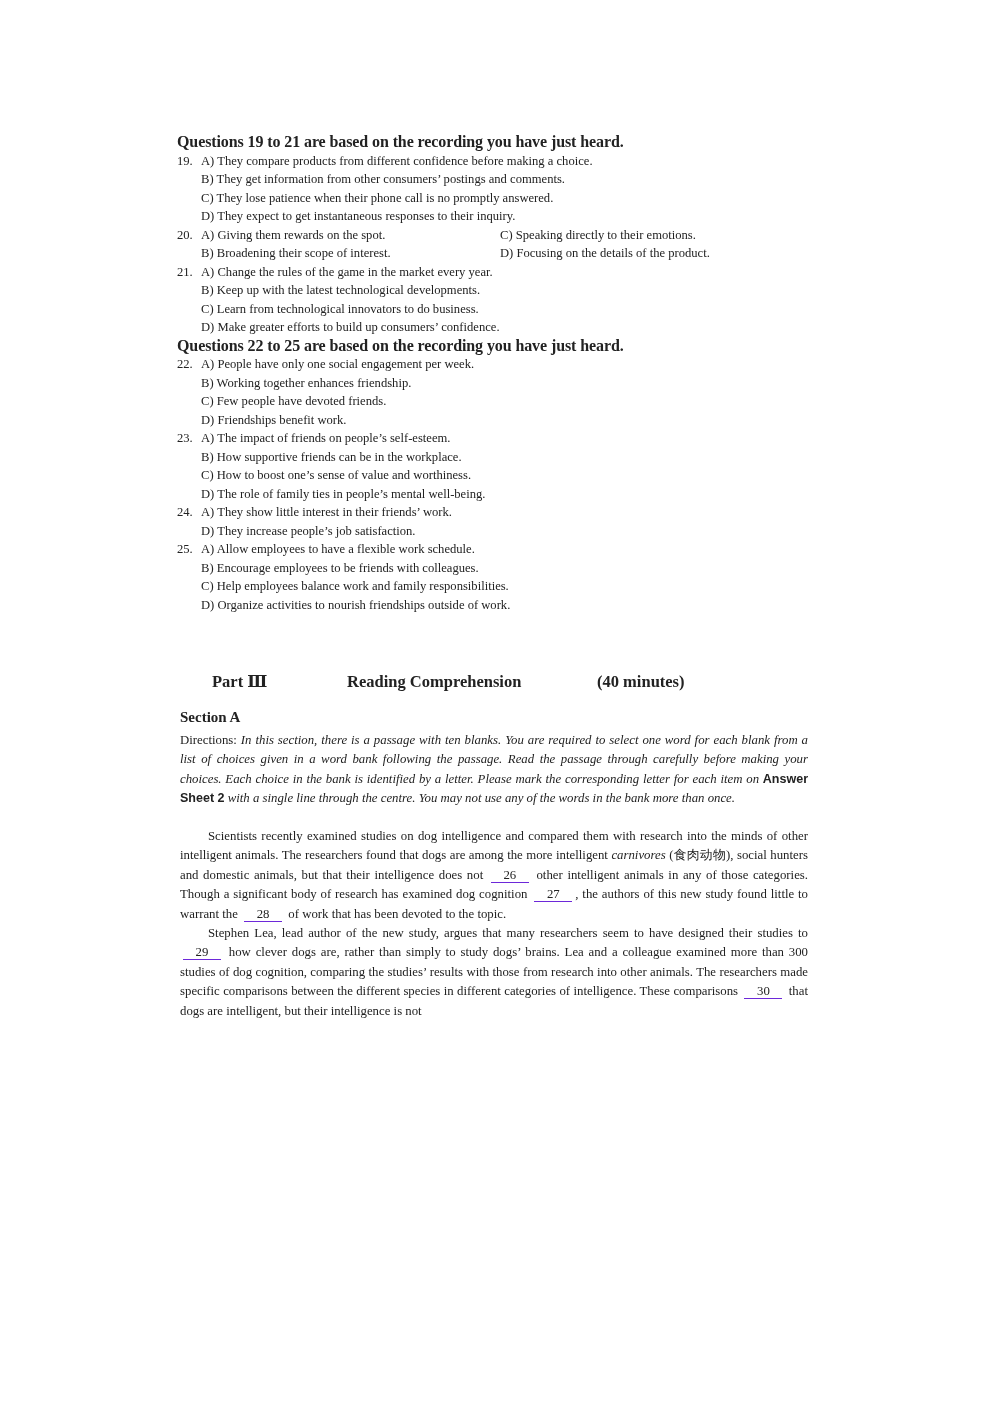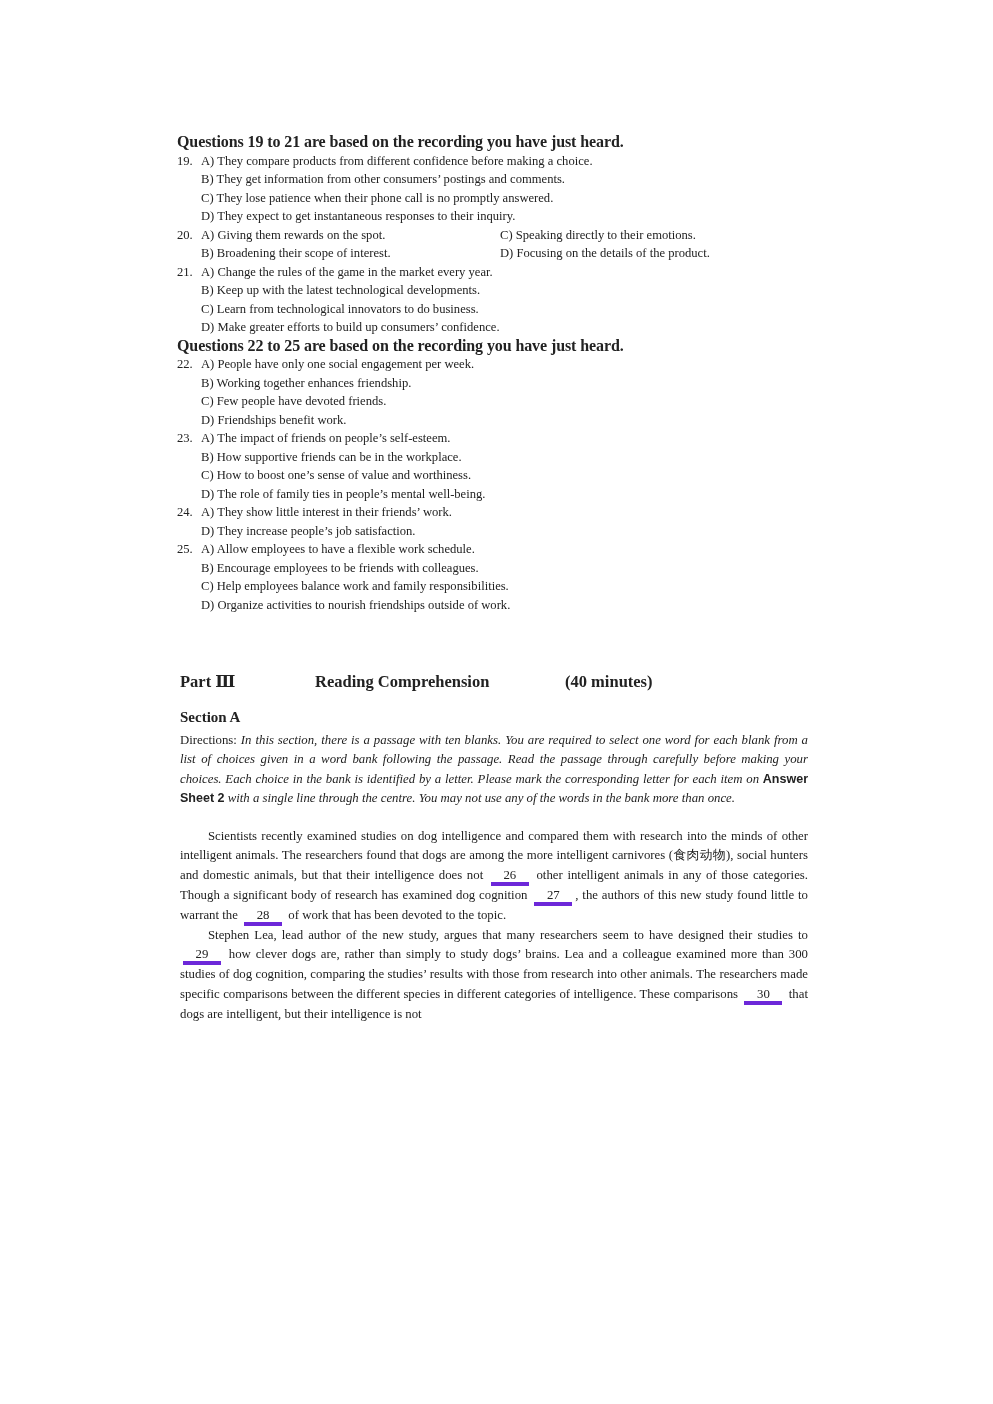--- a/index.html
+++ b/index.html
@@ -10,31 +10,31 @@
   }
   .page { position: absolute; left: 0; top: 0; width: 993px; height: 1404px; }
   .block { position: absolute; left: 177px; width: 640px; }
   .line { font-size: 12.6px; line-height: 18.5px; white-space: nowrap; }
   .qhead { font-weight: bold; font-size: 16px; letter-spacing: -0.1px; }
   .qnum { display: inline-block; width: 24px; }
   .opt-indent { padding-left: 24px; }
   .two-col { display: flex; }
   .two-col .c1 { width: 323px; }
   .part-head { position: absolute; left: 180px; top: 672px; font-weight: bold; font-size: 16.5px; display: flex; }
-  .part-head .p1 { width: 127px; }
+  .part-head .p1 { width: 127px; margin-left: 32px; }
   .part-head .p2 { width: 250px; margin-left: 8px; }
   .section-head { position: absolute; left: 180px; top: 709px; font-weight: bold; font-size: 15px; }
   .directions { position: absolute; left: 180px; top: 731px; width: 628px; font-size: 12.8px; line-height: 19.3px; text-align: justify; }
   .directions .dlabel { font-weight: normal; font-style: normal; }
   .directions .dtext { font-style: italic; }
   .directions .sheet { font-family: "Liberation Sans", "DejaVu Sans", sans-serif; font-weight: bold; font-style: normal; font-size: 12.5px; }
   .passage { position: absolute; left: 180px; width: 628px; font-size: 12.8px; line-height: 19.4px; text-align: justify; }
   .passage p { margin: 0; text-indent: 28px; }
-  .blank { display: inline-block; min-width: 38px; text-align: center; border-bottom: 4px solid #6d28d9; line-height: 14px; margin: 0 3px; text-indent: 0; }
-  .ital { }
+  .blank { display: inline-block; min-width: 38px; text-align: center; border-bottom: 1px solid #6d28d9; line-height: 14px; margin: 0 3px; text-indent: 0; }
+  .ital { font-style: italic; }
 </style>
 </head>
 <body>
 
 <div class="page">
 
   <div class="block" style="top:133px;">
     <div class="line qhead">Questions 19 to 21 are based on the recording you have just heard.</div>
 
     <div>

